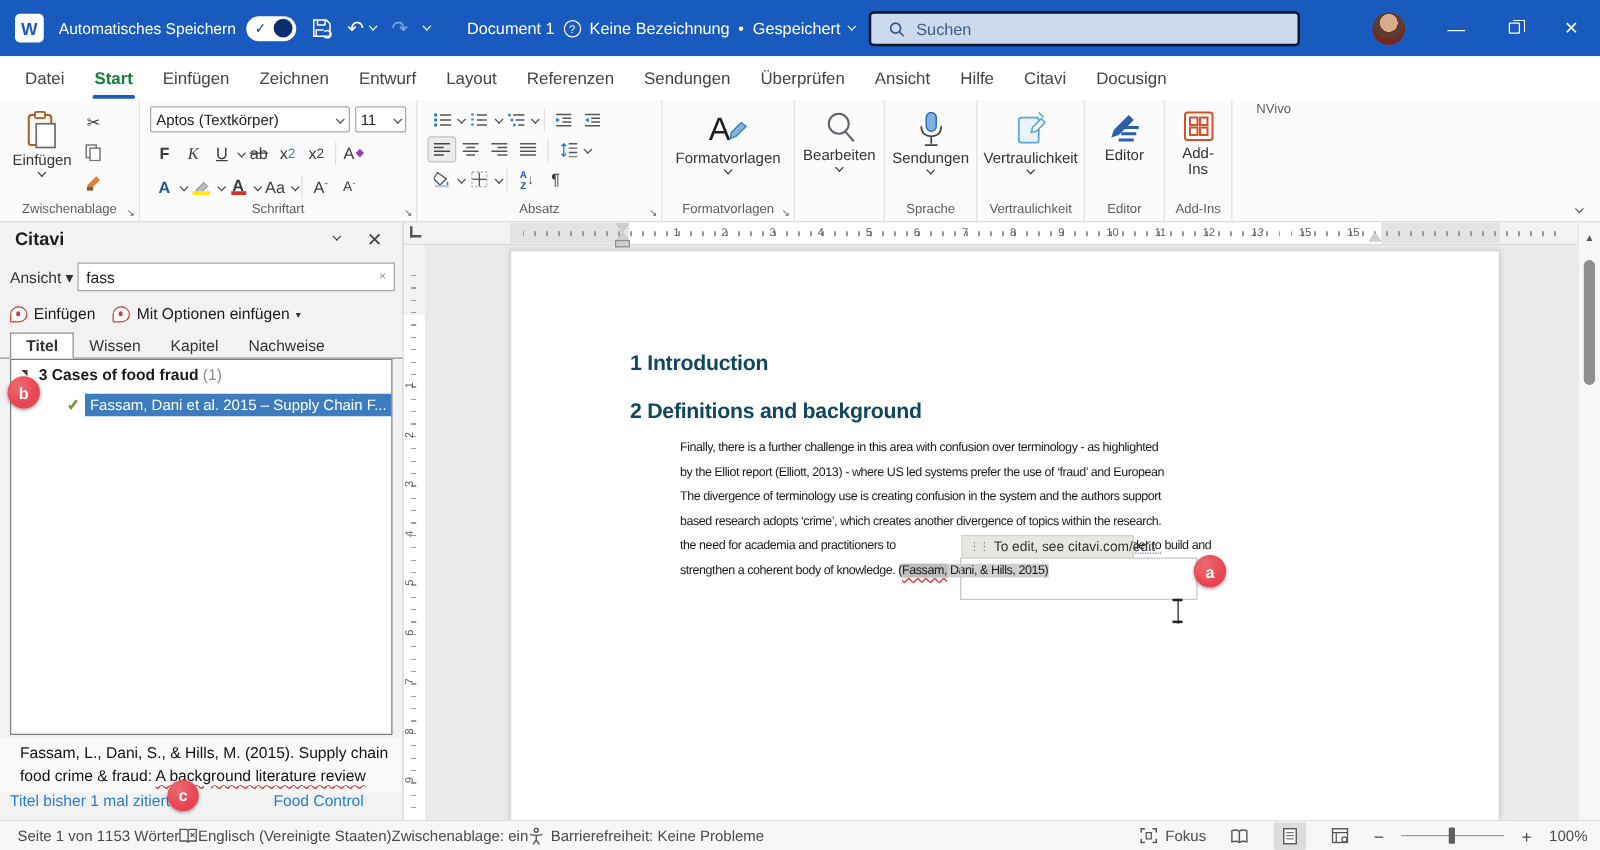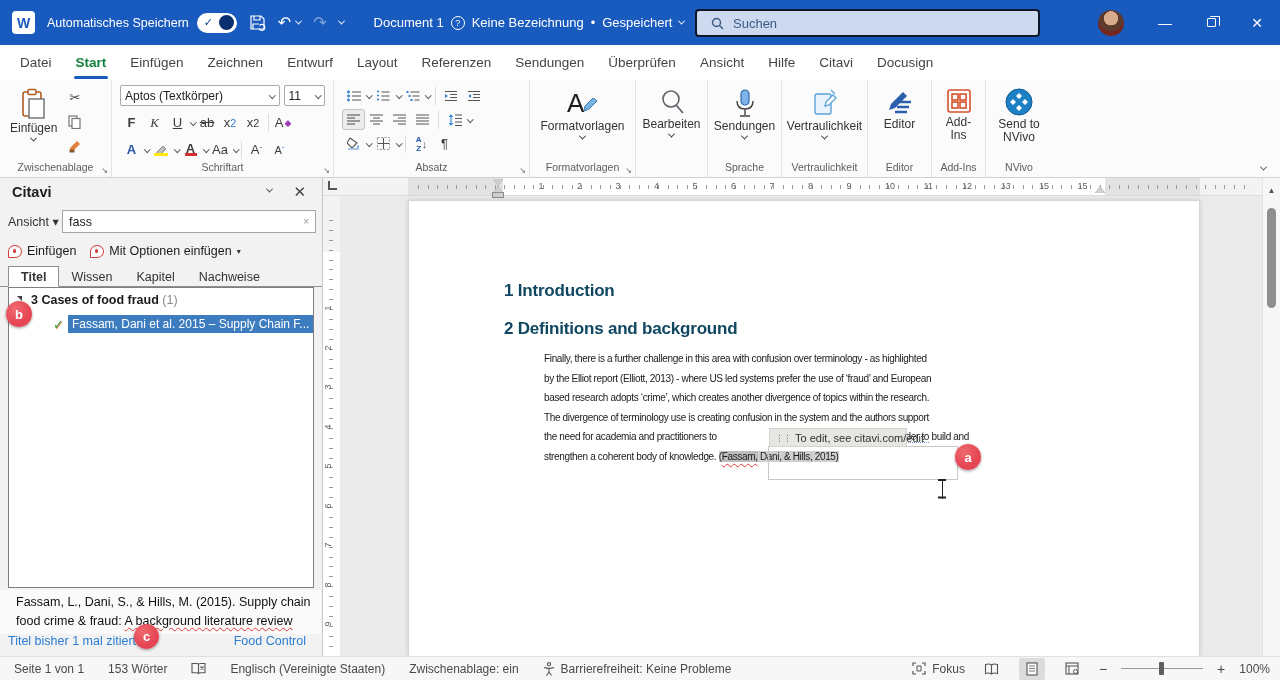--- a/index.html
+++ b/index.html
@@ -80,21 +80,21 @@
   .tree-cat{position:absolute;left:22px;top:5px;font-size:12.5px;font-weight:700;color:#1a1a1a;white-space:nowrap;}
   .tree-cat .cnt{font-weight:400;color:#8a8a8a;}
   .tree-tri{position:absolute;left:8px;top:8px;width:0;height:0;border-left:5px solid transparent;border-top:5px solid #404040;}
   .tree-row{position:absolute;left:44px;top:26px;height:20px;display:flex;align-items:center;gap:4px;}
   .check-ic{color:#3da04b;font-weight:700;font-size:13px;text-shadow:0.5px 0.5px 0 #e07b39;}
   .tree-sel{background:var(--selection);color:#fff;font-size:12px;padding:2px 4px;white-space:nowrap;max-width:248px;overflow:hidden;}
   .preview{position:absolute;left:0;top:412px;right:1px;height:44px;background:#fafafa;font-size:12.5px;color:#111;line-height:19px;padding:3px 0 0 16px;}
   .squiggle-red{text-decoration:underline wavy #e03a3a 1px;text-underline-offset:2px;}
   .p-links{position:absolute;left:0;bottom:2px;right:1px;height:20px;font-size:12.5px;}
   .p-links .l{position:absolute;left:8px;color:var(--link);}
-  .p-links .r{position:absolute;right:15px;color:var(--link);}
+  .p-links .r{position:absolute;right:30px;color:var(--link);}
   .badge{position:absolute;width:26px;height:26px;border-radius:50%;background:radial-gradient(circle at 35% 30%,#ef6a70,var(--badge) 60%);color:#fff;font-size:13px;font-weight:700;display:flex;align-items:center;justify-content:center;box-shadow:0 1px 3px rgba(0,0,0,.4);z-index:30;}
 
   
   .docarea{position:absolute;left:323px;top:0;width:957px;height:478px;}
   .hruler{position:absolute;left:0;top:0;right:18px;height:18px;background:#f3f3f3;border-bottom:1px solid #dcdcdc;}
   .hruler .pagezone{position:absolute;left:85px;width:792px;top:0;bottom:0;background:#fff;}
   .hruler .mgn{position:absolute;top:0;bottom:0;background:#e3e3e3;}
   .hruler .ticks{position:absolute;left:95px;width:830px;top:7px;height:4px;background:repeating-linear-gradient(90deg,#9a9a9a 0 1px,transparent 1px 9.6px);}
   .hnum{position:absolute;top:3px;font-size:9px;color:#5e5e5e;}
   .tabsel{position:absolute;left:5px;top:3px;width:9px;height:9px;border-left:2px solid #555;border-bottom:2px solid #555;}
@@ -120,21 +120,21 @@
   .grip{color:#7a7a78;font-size:9px;letter-spacing:-1px;}
   .cit-frame{position:absolute;left:359px;top:245px;width:190px;height:34px;border:1px solid #c8c8c8;background:transparent;z-index:4;pointer-events:none;}
   .cit-field{background:#cfcfcf;}
   .cit-word{background:#bdbdbd;text-decoration:underline wavy #e03a3a 1px;text-underline-offset:3px;}
   .ibeam{position:absolute;left:528px;top:278px;width:10px;height:20px;z-index:8;}
   .ibeam::before{content:"";position:absolute;left:4.5px;top:0;bottom:0;width:1.5px;background:#222;}
   .ibeam::after{content:"";position:absolute;left:1px;right:1px;top:0;height:1.5px;background:#222;box-shadow:0 17.5px 0 #222;}
 
   
   .statusbar{position:absolute;left:0;top:656px;width:1280px;height:24px;background:#f7f7f7;border-top:1px solid #e1e1e1;display:flex;align-items:center;font-size:12px;color:#4a4a4a;}
-  .sb-left{display:flex;align-items:center;gap:24px;padding-left:14px;}
+  .sb-left{display:flex;align-items:center;padding-left:14px;}
   .sb-right{position:absolute;right:10px;display:flex;align-items:center;gap:14px;}
   .sb-item{display:flex;align-items:center;gap:6px;white-space:nowrap;}
   .viewbtn{width:26px;height:22px;display:flex;align-items:center;justify-content:center;border-radius:2px;}
   .viewbtn.active{background:#dcdcdc;}
   .zoom-track{width:82px;height:1.6px;background:#9a9a9a;position:relative;}
   .zoom-thumb{position:absolute;left:38px;top:-5.5px;width:5px;height:13px;background:#5f5f5f;border-radius:1px;}
   svg{display:block;}
 </style>
 </head>
 <body>
@@ -539,29 +539,20 @@
               <rect x="6" y="14" width="6" height="6" fill="none" stroke="#d8502a" stroke-width="1.6"></rect>
               <rect x="14" y="14" width="6" height="6" fill="none" stroke="#d8502a" stroke-width="1.6"></rect>
             </svg>
           <span>Add-Ins</span>
         </div>
       </div>
       <div class="rg-label">Add-Ins</div>
     </div>
 
     <div class="rgroup" style="width:66px;border-right:none">
-      <div class="rg-body" style="justify-content:center;">
-        <div class="bigbtn" style="width:62px">
-          <svg width="28" height="28" viewBox="0 0 28 28">
-              <circle cx="14" cy="14" r="13" fill="#1d7fc4" stroke="#0f5e96" stroke-width="1"></circle>
-              <path d="M14 5l3 3-3 3-3-3zM14 17l3 3-3 3-3-3zM8 11l3 3-3 3-3-3zM20 11l3 3-3 3-3-3z" fill="#fff"></path>
-            </svg>
-          <span>Send to NVivo</span>
-        </div>
-      </div>
       <div class="rg-label">NVivo</div>
     </div>
 
     <span class="ribbon-collapse chev"></span>
   </div>
 
   <div class="main">
 
     <div class="panel">
       <div class="p-header">
@@ -665,22 +656,22 @@
           <span class="vnum" style="top: 423px;">9</span>
           <span class="vnum" style="top: 462.5px;">10</span>
         </div>
 
       <div class="page">
         <div class="h1">1 Introduction</div>
         <div class="h2">2 Definitions and background</div>
         <div class="para">
           <div class="ln">Finally, there is a further challenge in this area with confusion over terminology - as highlighted</div>
           <div class="ln">by the Elliot report (Elliott, 2013) - where US led systems prefer the use of ‘fraud’ and European</div>
+          <div class="ln">The divergence of terminology use is creating confusion in the system and the authors support</div>
           <div class="ln">based research adopts ‘crime’, which creates another divergence of topics within the research.</div>
-          <div class="ln">The divergence of terminology use is creating confusion in the system and the authors support</div>
           <div class="ln"><span>the need for academia and practitioners to</span><span class="spacer"></span><span>d crime’ </span><span class="dotted-u">in order to</span><span> build and</span></div>
           <div class="ln"><span>strengthen a coherent body of knowledge. </span><span class="cit-field"><span>(</span><span class="cit-word">Fassam,</span><span> Dani, &amp; Hills, 2015)</span></span></div>
         </div>
         <div class="cit-tooltip">
           <span class="grip">⋮⋮</span>
           <span>To edit, see citavi.com/edit</span>
         </div>
         <div class="cit-frame"></div>
         <div class="badge" style="left:546px;top:243px;">a</div>
         <div class="ibeam"></div>

